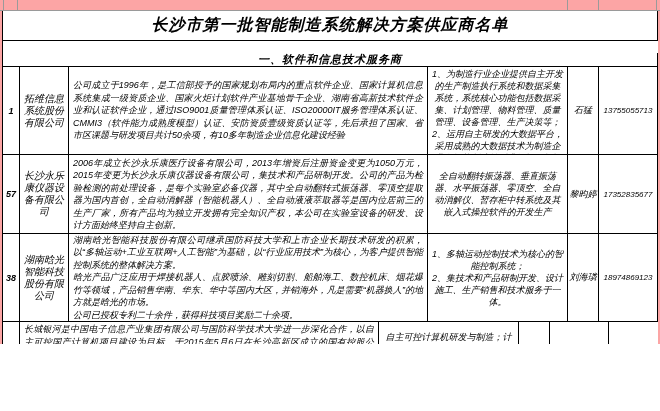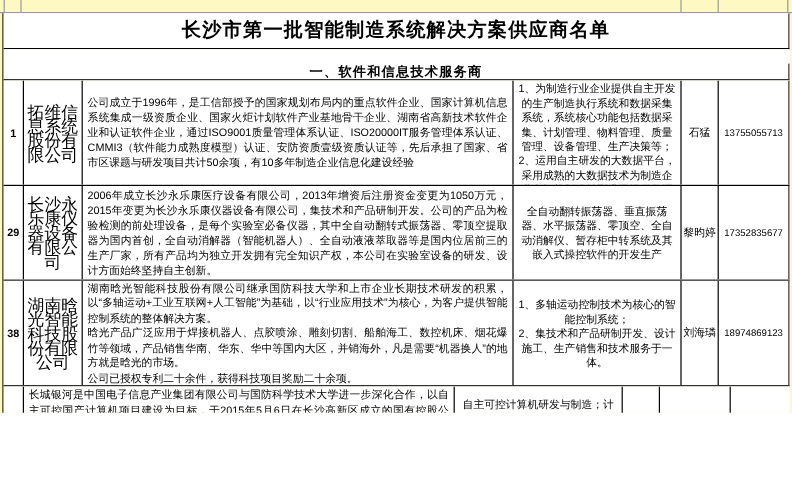--- a/index.html
+++ b/index.html
@@ -1,27 +1,27 @@
 <!DOCTYPE html>
 <html><head>
 <meta charset="utf-8">
 <style>
   html,body{margin:0;padding:0;}
-  .screen{position:relative;width:660px;height:344px;background:#fef9c3;overflow:hidden;
-          font-family:"Liberation Sans","DejaVu Sans",sans-serif;color:#000;}
+  .screen{position:relative;width:660px;height:344px;background:#fca5a5;overflow:hidden;
+          font-family:"Liberation Sans","DejaVu Sans",sans-serif;color:#000;font-style:italic;}
   
   .top-line{position:absolute;left:0;top:10px;width:660px;height:1px;background:#9a9a9a;}
   .tick{position:absolute;top:0;width:1px;height:10px;background:#9a9a9a;}
   
   .table{position:absolute;left:2px;top:11px;width:655px;border-left:1px solid #000;}
   .row{display:flex;border-bottom:1px solid #000;overflow:hidden;box-sizing:border-box;background:#fff;}
   .cell{box-sizing:border-box;border-right:1px solid #000;overflow:hidden;display:flex;
         align-items:center;justify-content:center;text-align:center;}
   .c-no{width:17px;font-size:9px;font-weight:bold;}
-  .c-name{width:49px;font-size:14px;line-height:12px;padding:1px;}
+  .c-name{width:49px;font-size:10px;line-height:12px;padding:1px;}
   .c-profile{width:359px;font-size:9px;line-height:12.5px;padding:1px 4px;
              text-align:justify;justify-content:flex-start;white-space:pre-line;}
   .c-core{width:140px;font-size:9px;line-height:12px;padding:1px 3px;text-align:center;justify-content:flex-start;}
   .c-contact{width:31px;font-size:9px;line-height:11px;padding:1px;}
   .c-phone{width:59px;font-size:8px;}
   .r-title{height:30px;border-top:none;}
   .t-cell{width:655px;border-right:1px solid #000;font-size:16px;font-weight:bold;letter-spacing:1px;}
   .r-header{height:49px;}
   .r-header .cell{font-weight:bold;font-size:10px;line-height:13px;padding:1px;}
   .r-section{height:26px;}
@@ -80,21 +80,21 @@
       <div class="cell c-profile">公司成立于1996年，是工信部授予的国家规划布局内的重点软件企业、国家计算机信息系统集成一级资质企业、国家火炬计划软件产业基地骨干企业、湖南省高新技术软件企业和认证软件企业，通过ISO9001质量管理体系认证、ISO20000IT服务管理体系认证、CMMI3（软件能力成熟度模型）认证、安防资质壹级资质认证等，先后承担了国家、省市区课题与研发项目共计50余项，有10多年制造企业信息化建设经验</div>
       <div class="cell c-core core-top">
           <div class="inner" style="white-space:pre-line">1、为制造行业企业提供自主开发的生产制造执行系统和数据采集系统，系统核心功能包括数据采集、计划管理、物料管理、质量管理、设备管理、生产决策等；
 2、运用自主研发的大数据平台，采用成熟的大数据技术为制造企业向智能制造转型升级提供数据分析决策支撑服务</div>
         </div>
       <div class="cell c-contact">石猛</div>
       <div class="cell c-phone">13755055713</div>
     </div>
 
     <div class="row r2">
-      <div class="cell c-no">29</div>
+      <div class="cell c-no">57</div>
       <div class="cell c-name">长沙永乐康仪器设备有限公司</div>
       <div class="cell c-profile">2006年成立长沙永乐康医疗设备有限公司，2013年增资后注册资金变更为1050万元，2015年变更为长沙永乐康仪器设备有限公司，集技术和产品研制开发。公司的产品为检验检测的前处理设备，是每个实验室必备仪器，其中全自动翻转式振荡器、零顶空提取器为国内首创，全自动消解器（智能机器人）、全自动液液萃取器等是国内位居前三的生产厂家，所有产品均为独立开发拥有完全知识产权，本公司在实验室设备的研发、设计方面始终坚持自主创新。</div>
       <div class="cell c-core" style="align-items:center">
           <div class="inner">全自动翻转振荡器、垂直振荡器、水平振荡器、零顶空、全自动消解仪、暂存柜中转系统及其嵌入式操控软件的开发生产</div>
         </div>
       <div class="cell c-contact">黎昀婷</div>
       <div class="cell c-phone">17352835677</div>
     </div>
 
     <div class="row r3">

